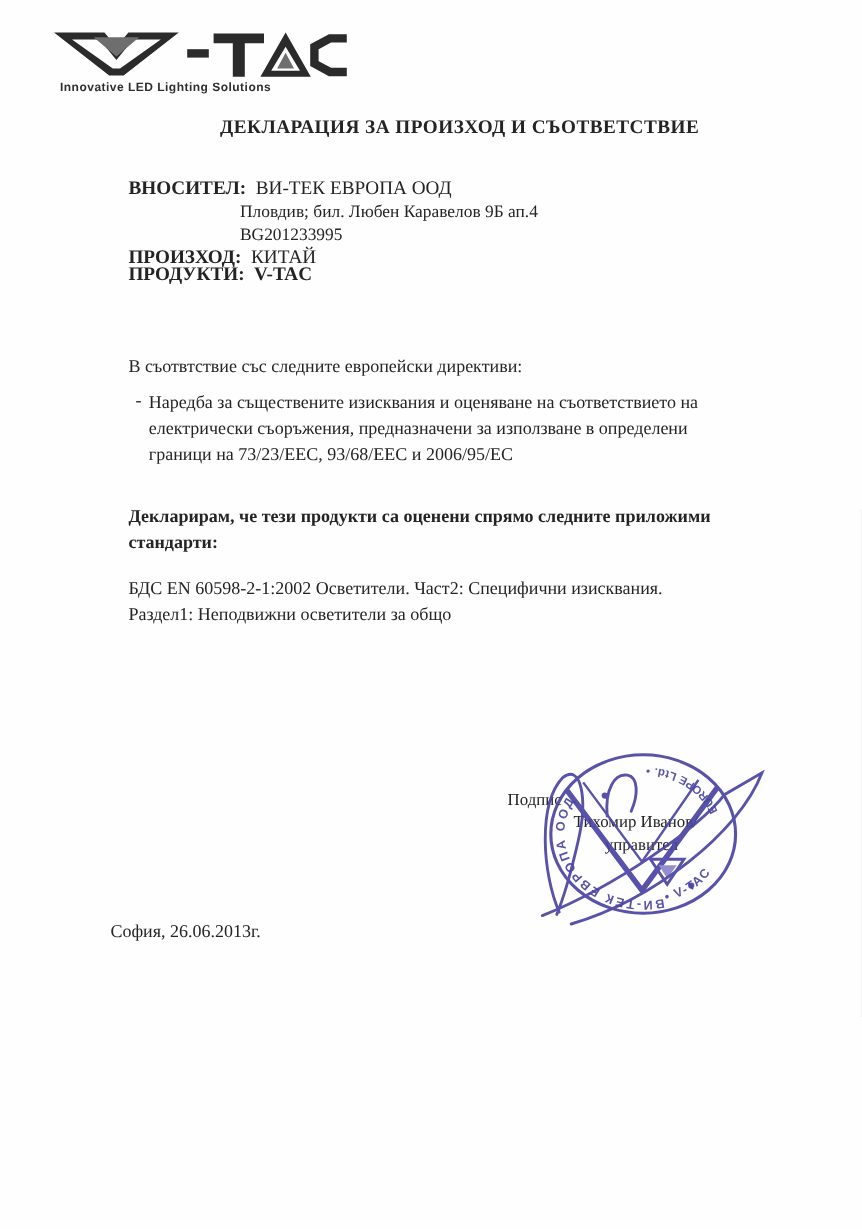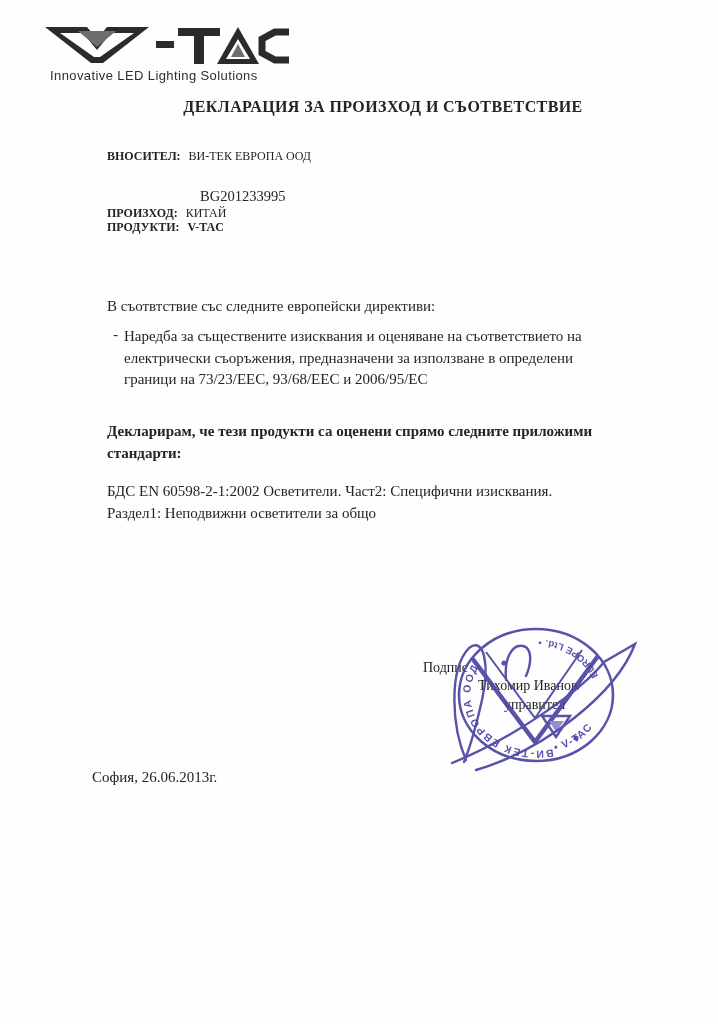--- a/index.html
+++ b/index.html
@@ -8,28 +8,28 @@
     position:relative;
     width:718px; height:1024px;
     background:#fefefe;
     overflow:hidden;
     font-family:"Liberation Serif", serif;
     color:#242424;
   }
   .abs { position:absolute; }
   .logo-tagline {
     font-family:"Liberation Sans", sans-serif;
-    font-weight:normal; font-size:13px; letter-spacing:0.4px;
+    font-weight:bold; font-size:10px; letter-spacing:0.4px;
     color:#2e2e2e; white-space:nowrap;
   }
   .doc-title {
     font-size:16px; font-weight:bold; letter-spacing:0.4px;
     white-space:nowrap;
   }
-  .line { font-size:12px; white-space:nowrap; }
+  .line { font-size:16px; white-space:nowrap; }
   .line .lbl { font-weight:bold; }
   .line .val { margin-left:8px; }
   .line.bold-val .val { font-weight:bold; }
   .addr { font-size:14.5px; white-space:nowrap; }
   .para { font-size:15px; line-height:21.5px; }
   .para.bold { font-weight:bold; }
   .bullet-marker { font-size:15px; }
   .sig-text { font-size:14px; white-space:nowrap; }
   .footer-text { font-size:15px; white-space:nowrap;text-align:center; }
   .stamp-svg text {
@@ -52,20 +52,21 @@
     <path d="M186,31 L200,31 L193,18 Z" fill="#6e6e6e"></path>
     <path d="M244,6 L230,6 L217,13 L217,27 L230,34 L244,34" fill="none" stroke="#2b2b2b" stroke-width="7"></path>
   </svg>
   <div class="abs logo-tagline" style="left:50px; top:68px;">Innovative LED Lighting Solutions</div>
 
   <div class="abs doc-title" style="left:50%; top:98px; transform:translateX(-50%); margin-left:24px;text-align:right;">ДЕКЛАРАЦИЯ ЗА ПРОИЗХОД И СЪОТВЕТСТВИЕ</div>
 
   <div class="abs line" style="left:107px; top:149px;">
     <span class="lbl">ВНОСИТЕЛ:</span><span class="val">ВИ-ТЕК ЕВРОПА ООД</span>
   </div>
+  <div class="abs addr" style="left:200px; top:169px;">Пловдив; бил. Любен Каравелов 9Б ап.4</div>
   <div class="abs addr" style="left:200px; top:188px;">BG201233995</div>
 
   <div class="abs line" style="left:107px; top:206px;">
     <span class="lbl">ПРОИЗХОД:</span><span class="val">КИТАЙ</span>
   </div>
 
   <div class="abs line bold-val" style="left:107px; top:220px;">
     <span class="lbl">ПРОДУКТИ:</span><span class="val">V-TAC</span>
   </div>
 

